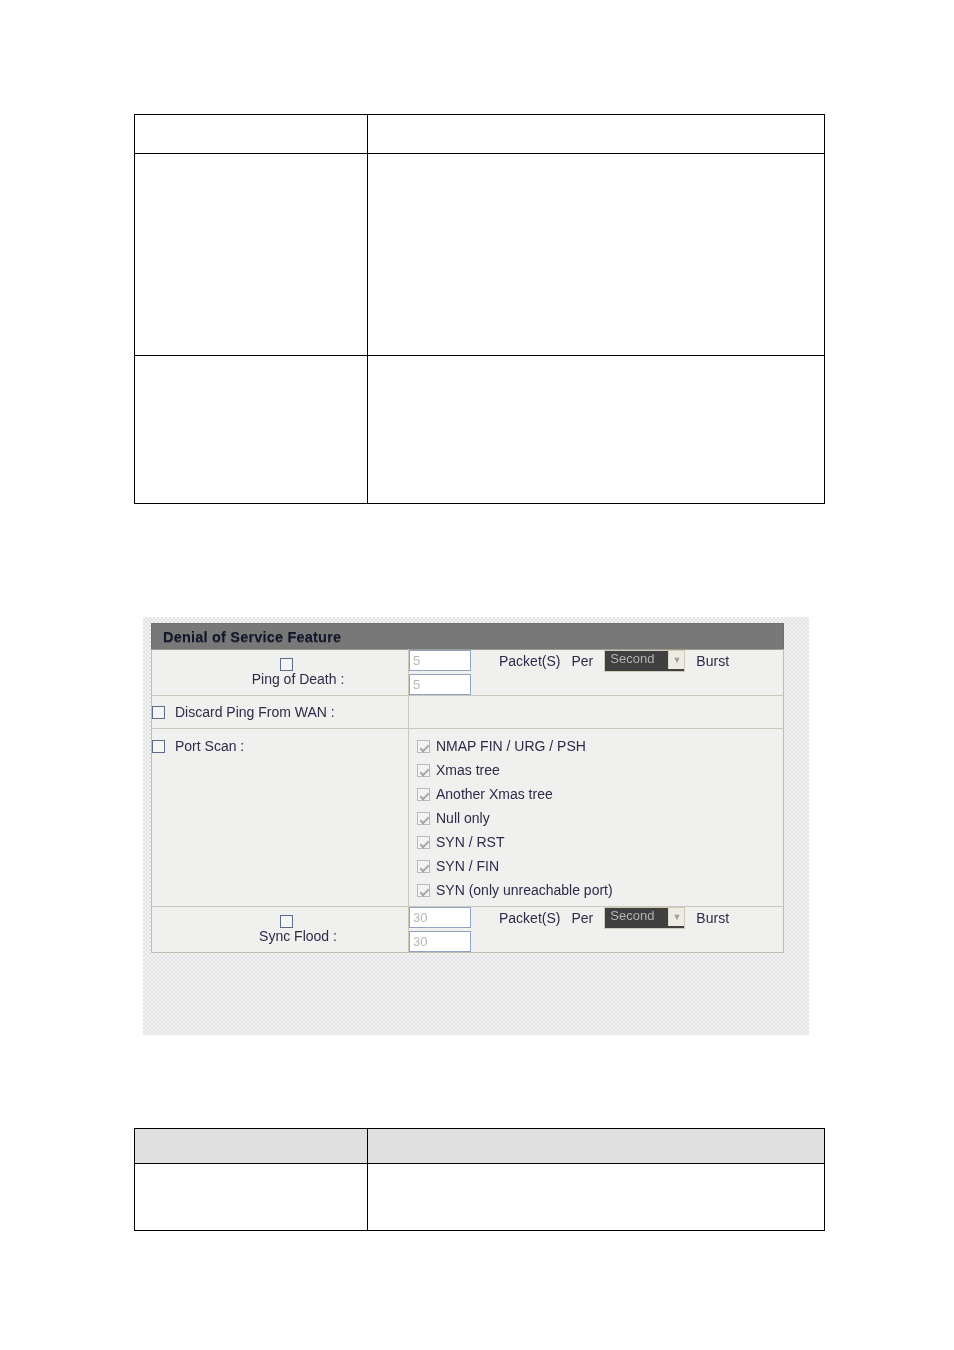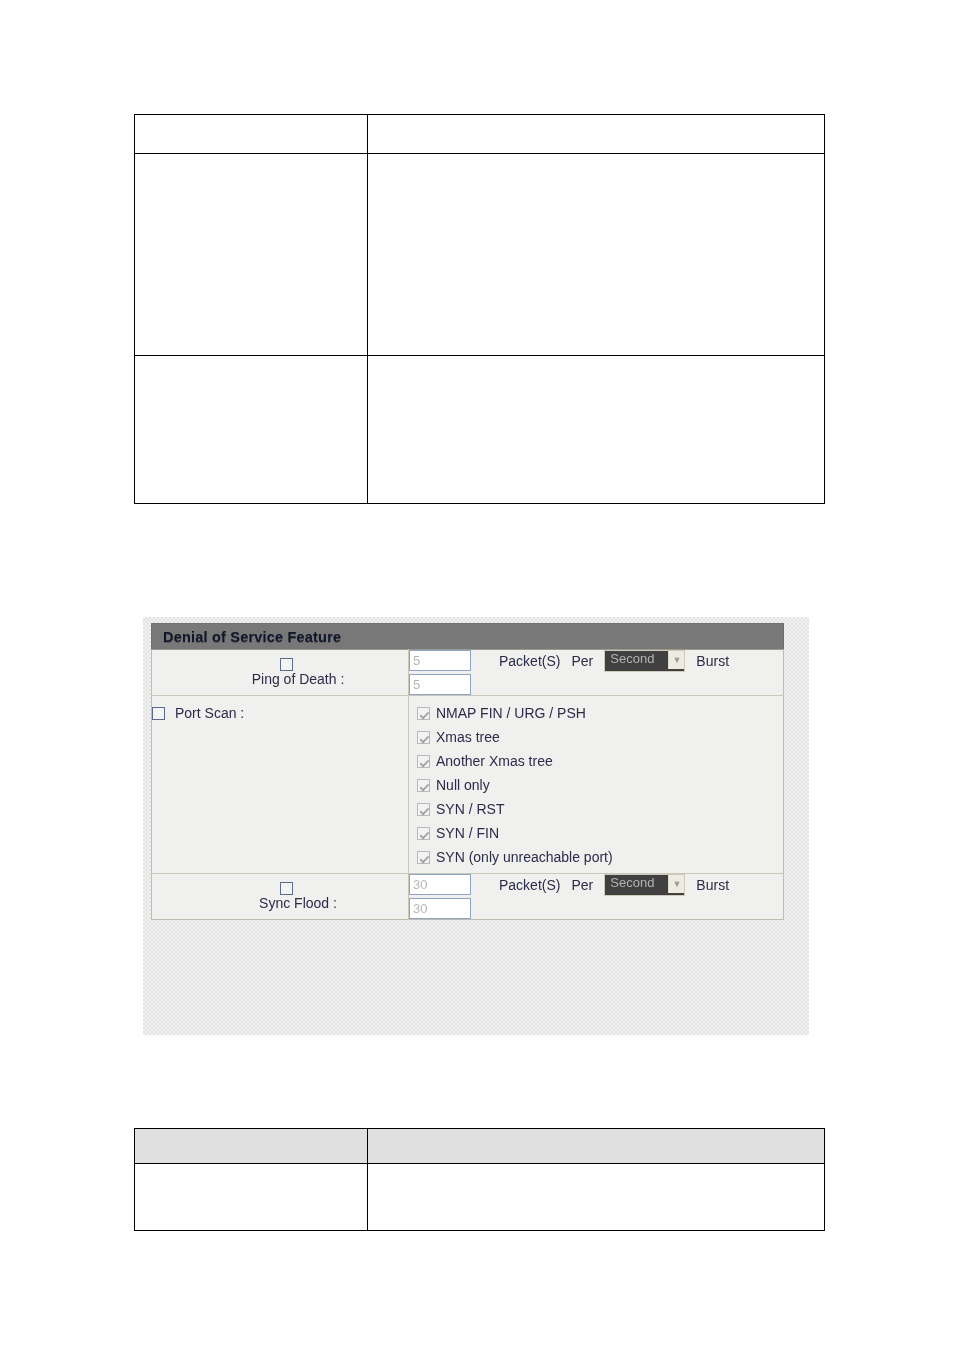--- a/index.html
+++ b/index.html
@@ -270,20 +270,29 @@
               <span class="sel">
                 <span class="sel-txt">Second</span>
                 <span class="sel-arrow">▼</span>
               </span>
               <span>Burst</span>
             </div>
           </div>
         </td>
       </tr>
 
+      <tr>
+        <td class="lbl-cell" style="height:33px">
+          <div class="cbrow">
+            <span class="cb"></span>
+            <span class="lbl">Discard Ping From WAN :</span>
+          </div>
+        </td>
+        <td class="val-cell"></td>
+      </tr>
 
       <tr>
         <td class="lbl-cell" style="vertical-align:top; padding-top:9px">
           <div class="cbrow">
             <span class="cb"></span>
             <span class="lbl">Port Scan :</span>
           </div>
         </td>
         <td class="val-cell" style="padding-left:4px">
           <div class="scan-list">

